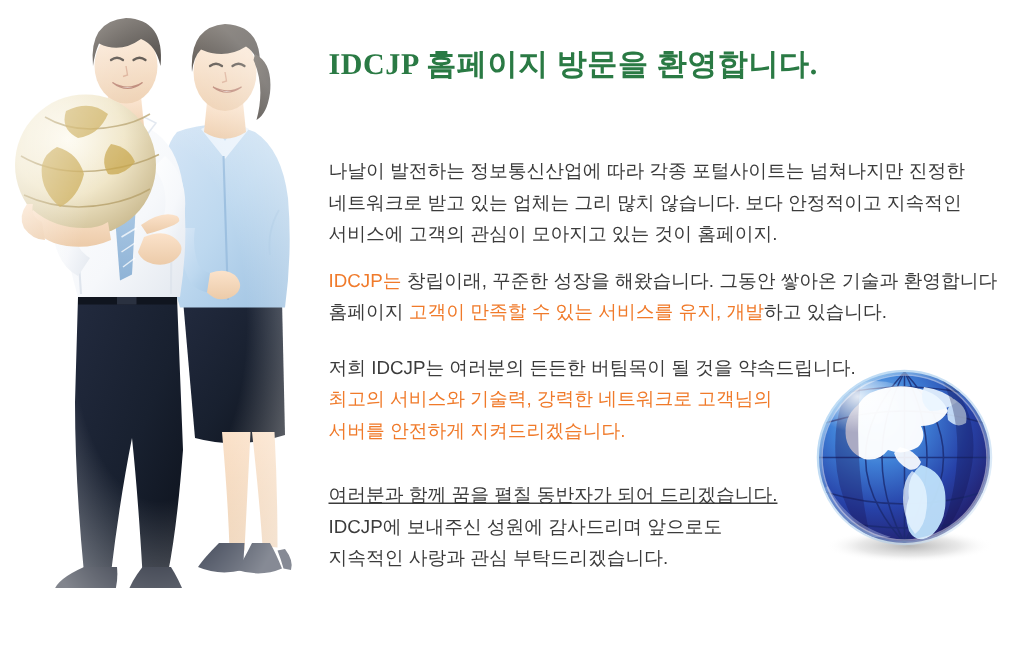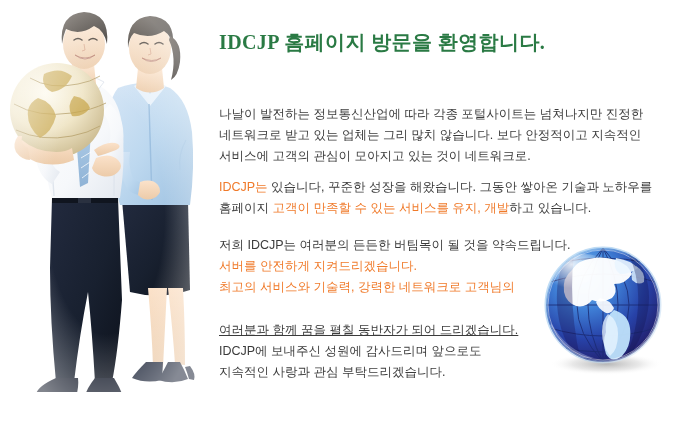--- a/index.html
+++ b/index.html
@@ -267,30 +267,30 @@
     </svg>
   </div>
 
   <div class="content">
 
     <div class="title">IDCJP 홈페이지 방문을 환영합니다.</div>
 
     <div class="para p1" id="p1">
         <span class="ln"><span class="dark">나날이 발전하는 정보통신산업에 따라 각종 포털사이트는 넘쳐나지만 진정한</span></span>
         <span class="ln"><span class="dark">네트워크로 받고 있는 업체는 그리 많치 않습니다. 보다 안정적이고 지속적인</span></span>
-        <span class="ln"><span class="dark">서비스에 고객의 관심이 모아지고 있는 것이 네트워크로.</span></span>
+        <span class="ln"><span class="dark">서비스에 고객의 관심이 모아지고 있는 것이 홈페이지.</span></span>
       </div>
     <div class="para p2" id="p2">
-        <span class="ln"><span class="hl">IDCJP는</span><span class="dark"> 있습니다, 꾸준한 성장을 해왔습니다. 그동안 쌓아온 기술과 노하우를</span></span>
+        <span class="ln"><span class="hl">IDCJP는</span><span class="dark"> 창립이래, 꾸준한 성장을 해왔습니다. 그동안 쌓아온 기술과 환영합니다</span></span>
         <span class="ln"><span class="dark">홈페이지 </span><span class="hl">고객이 만족할 수 있는 서비스를 유지, 개발</span><span class="dark">하고 있습니다.</span></span>
       </div>
     <div class="para p3" id="p3">
         <span class="ln"><span class="dark">저희 IDCJP는 여러분의 든든한 버팀목이 될 것을 약속드립니다.</span></span>
+        <span class="ln"><span class="hl">최고의 서비스와 기술력, 강력한 네트워크로 고객님의</span></span>
         <span class="ln"><span class="hl">서버를 안전하게 지켜드리겠습니다.</span></span>
-        <span class="ln"><span class="hl">최고의 서비스와 기술력, 강력한 네트워크로 고객님의</span></span>
       </div>
     <div class="para p4" id="p4">
         <span class="ln"><span class="dark">여러분과 함께 꿈을 펼칠 동반자가 되어 드리겠습니다.</span></span>
       </div>
     <div class="para p5" id="p5">
         <span class="ln"><span class="dark">IDCJP에 보내주신 성원에 감사드리며 앞으로도</span></span>
         <span class="ln"><span class="dark">지속적인 사랑과 관심 부탁드리겠습니다.</span></span>
       </div>
 
   </div>

